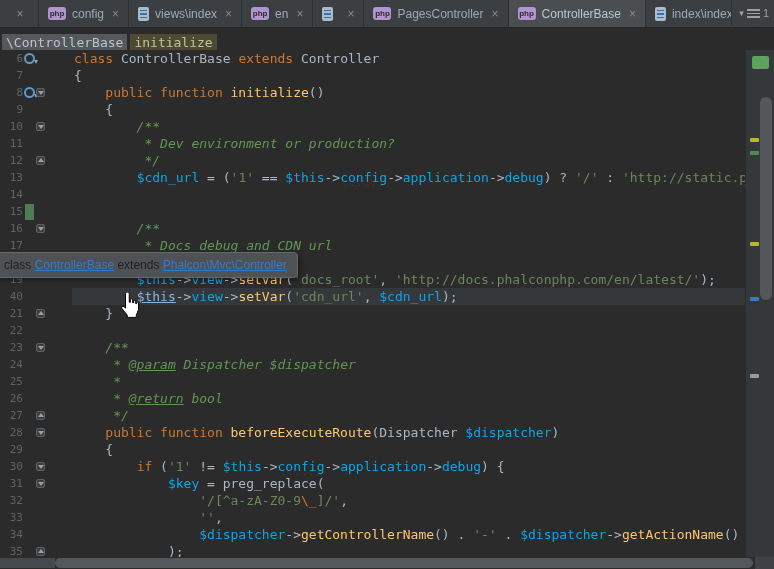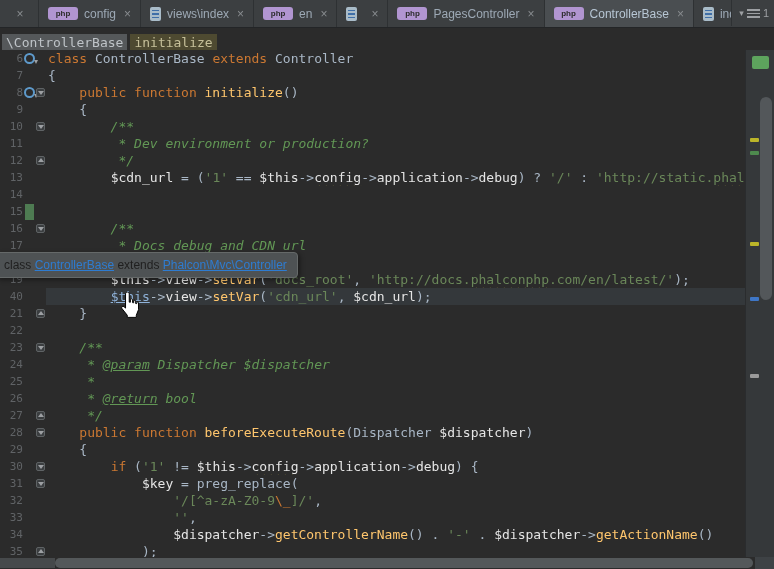--- a/index.html
+++ b/index.html
@@ -7,21 +7,21 @@
        font-family:"Liberation Sans",sans-serif;}
 
   
   .tabbar{position:relative;display:flex;align-items:stretch;height:28px;background:#3C3F41;
           border-bottom:1px solid #232527;box-sizing:border-box;overflow:hidden;}
   .tab{display:flex;align-items:center;gap:6px;padding:0 9px;border-right:1px solid #2e3133;
        background:#3C3F41;color:#9DA9B5;font-size:12px;flex:none;cursor:pointer;}
   .tab.active{background:#4A4E51;color:#B7C6D4;}
   .tab.stub{width:20px;justify-content:center;}
   .tab-close{color:#888C8F;font-size:12px;line-height:1;margin-left:2px;}
-  .icon-php{width:30px;height:13px;background:#B195D1;border-radius:3px;color:#2B2B2B;
+  .icon-php{width:18px;height:13px;background:#B195D1;border-radius:3px;color:#2B2B2B;
             font-size:8px;font-weight:bold;display:flex;align-items:center;justify-content:center;
             font-family:"Liberation Sans",sans-serif;flex:none;}
   .icon-file{width:11px;height:14px;background:#A9BCC9;border-radius:2px;position:relative;flex:none;}
   .icon-file::after{content:"";position:absolute;left:2px;right:2px;top:3px;height:9px;
             background:repeating-linear-gradient(#3F6FA8 0 1.5px,transparent 1.5px 3.5px);}
   .tab-controls{position:absolute;right:0;top:0;bottom:1px;display:flex;align-items:center;
             gap:3px;padding:0 5px 0 7px;background:#3C3F41;border-left:1px solid #2e3133;
             color:#9DA0A3;font-size:11px;}
   .chevron{font-size:9px;line-height:1;}
   .menu-lines{width:13px;height:9px;background:repeating-linear-gradient(#9DA0A3 0 2px,transparent 2px 3.5px);}
@@ -36,39 +36,39 @@
 
   
   .editor{position:relative;height:507px;overflow:hidden;background:#2B2B2B;}
   .line{display:flex;height:17px;}
   .gutter{width:46px;flex:none;display:flex;color:#606366;
           font-family:"DejaVu Sans Mono",monospace;font-size:11px;line-height:17px;}
   .num{width:23px;text-align:right;}
   .icol{width:12px;display:flex;justify-content:center;align-items:center;}
   .fcol{width:11px;display:flex;justify-content:center;}
   .codecell{flex:1;white-space:pre;overflow:hidden;padding-left:2px;color:#A9B7C6;
-            font-family:"DejaVu Sans Mono",monospace;font-size:13px;line-height:17px;}
+            font-family:"DejaVu Sans Mono",monospace;font-size:13px;line-height:17px;margin-left:26px;}
   .line.caret .codecell{background:#34383B;}
 
   .ovr{position:relative;width:7px;height:7px;border:2px solid #5E9ACB;border-radius:50%;display:inline-block;}
   .ovr::after{content:"";position:absolute;right:-5px;bottom:-2px;width:0;height:0;
               border-left:2.5px solid transparent;border-right:2.5px solid transparent;border-top:4px solid #9DA0A3;}
   .chg{width:9px;height:16px;background:#4E7B52;display:inline-block;}
   .fold{width:9px;height:9px;box-sizing:border-box;border:1px solid #5F6365;border-radius:2px;
         background:#3B3E40;position:relative;margin-top:4px;display:inline-block;}
   .fold::after{content:"";position:absolute;left:1px;}
   .fold.dn::after{top:2px;border-left:3px solid transparent;border-right:3px solid transparent;border-top:4px solid #9DA0A3;}
   .fold.up::after{top:1px;border-left:3px solid transparent;border-right:3px solid transparent;border-bottom:4px solid #9DA0A3;}
 
   
   .tk-k{color:#CC7832;}
   .tk-p{color:#A9B7C6;}
   .tk-s{color:#6A8759;}
   .tk-c{color:#629755;font-style:italic;}
-  .tk-v{color:#e5e5e5;}
+  .tk-v{color:#0ea5e9;}
   .tk-m{color:#FFC66D;}
   .tk-e{color:#CC7832;}
   .tk-t{color:#629755;font-style:italic;text-decoration:underline;}
   .tk-l{color:#8FB2D9;text-decoration:underline;}
   .wv{text-decoration-line:underline;text-decoration-style:wavy;text-decoration-color:#A5953A;
       text-decoration-thickness:1px;text-underline-offset:3px;}
 
   
   .stripe{position:absolute;top:50px;right:0;bottom:12px;width:29px;background:#35383A;border-left:1px solid #2a2c2e;box-sizing:border-box;}
   .stripe .indicator{position:absolute;top:6px;left:6px;width:17px;height:13px;background:#5DA35D;border-radius:2px;}

